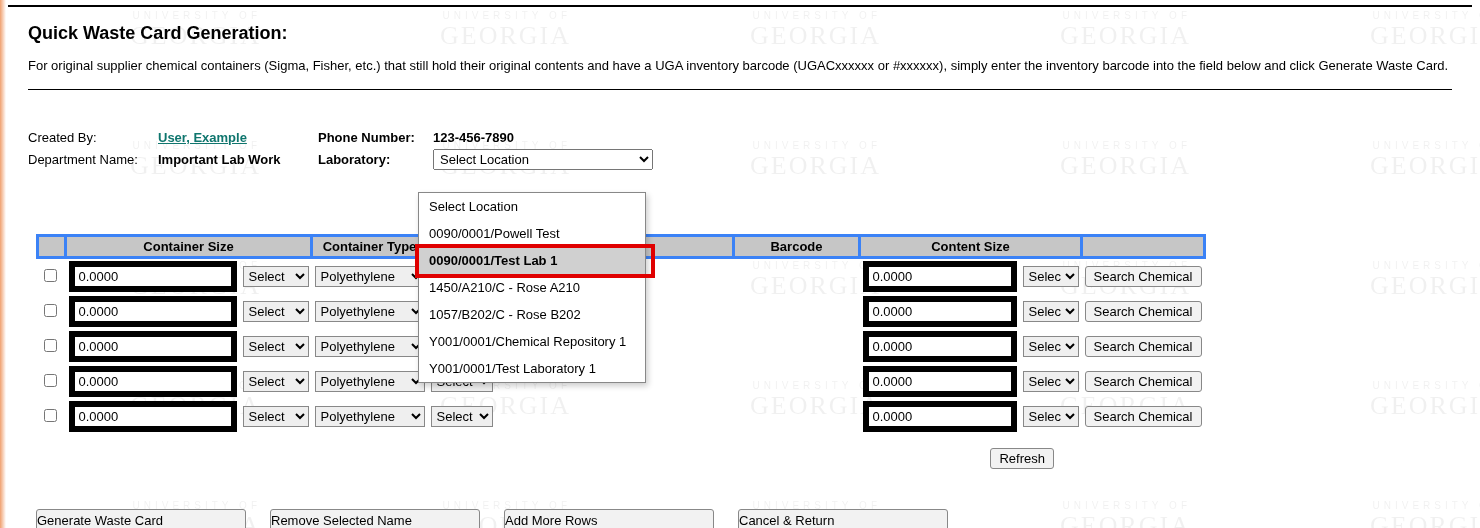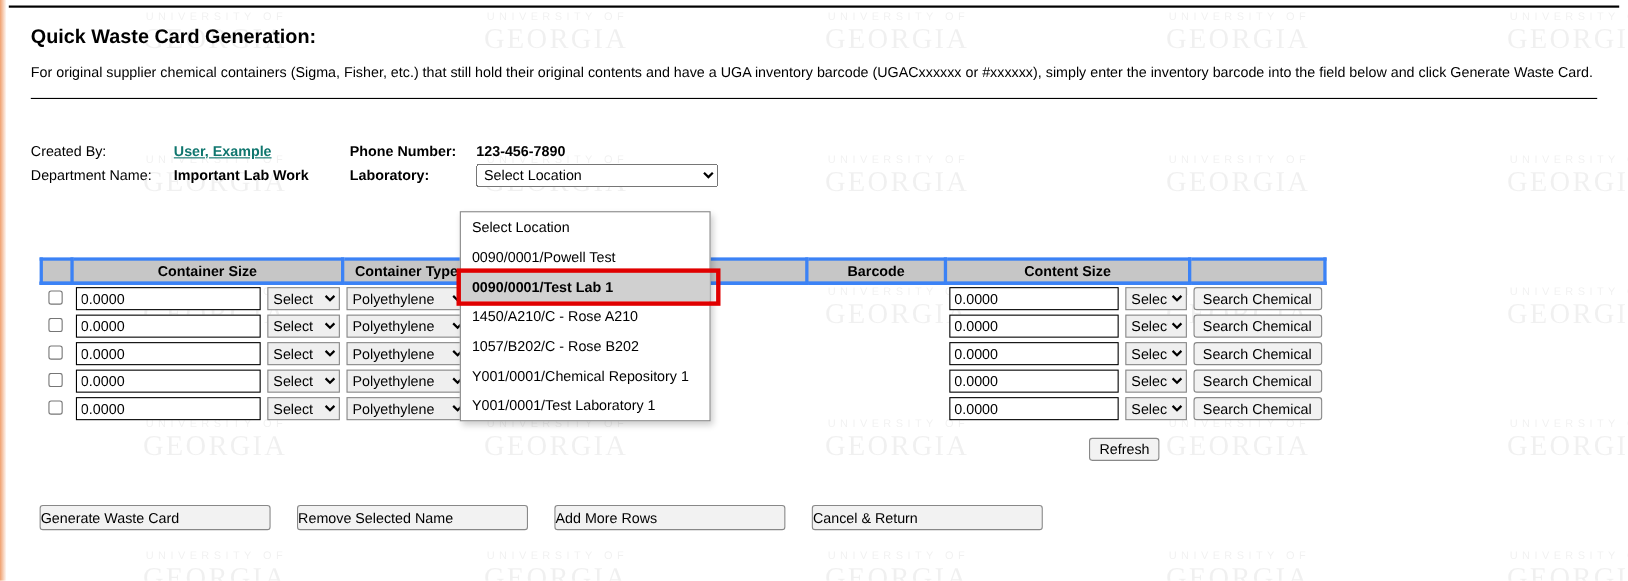--- a/index.html
+++ b/index.html
@@ -149,21 +149,21 @@
   .col-bcode { width: 120px; }
   .col-csize2 { width: 154px; }
   .col-cs2-sel { width: 56px; }
   .col-search { width: 108px; }
 
   table.grid input[type=text] {
     width: 100%;
     box-sizing: border-box;
     font-size: 13px;
     padding: 2px 4px;
-    border: 1px solid #000000;
+    border: 6px solid #000000;
   }
   table.grid select {
     width: 100%;
     font-size: 13px;
     padding: 1px 1px;
     border: 1px solid #888;
   }
   table.grid input[type=checkbox] {
     margin: 0 3px;
   }

